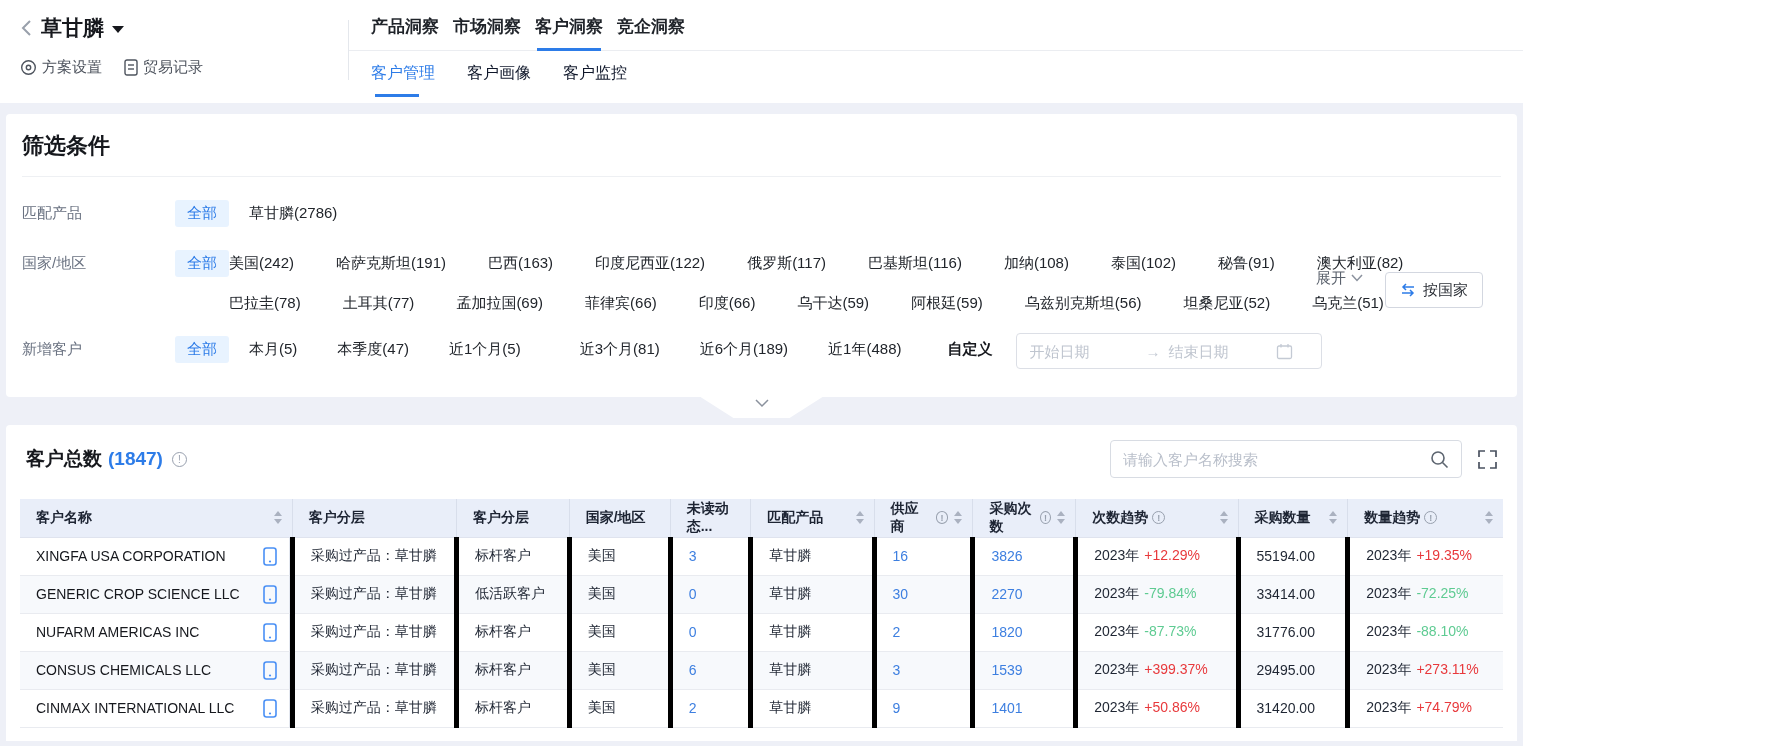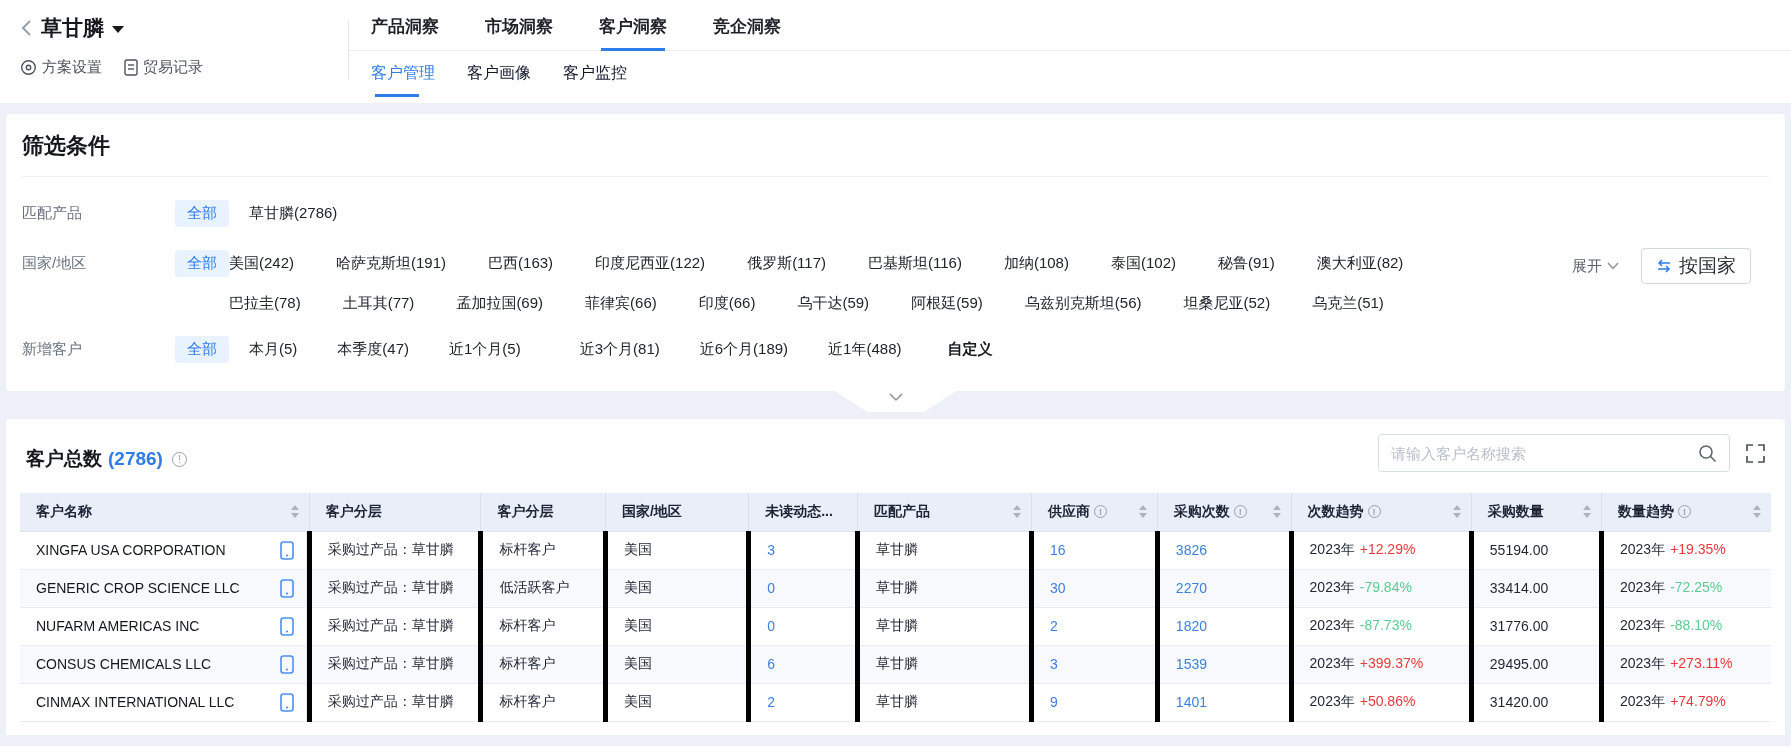--- a/index.html
+++ b/index.html
@@ -1,33 +1,33 @@
 <!DOCTYPE html>
 <html><head>
 <meta charset="utf-8">
 <style>
   * { margin:0; padding:0; box-sizing:border-box; }
   body { font-family:"Liberation Sans", sans-serif; }
-  .page { width:1791px; height:746px; overflow:hidden; position:relative;
+  .page { width:1523px; height:746px; overflow:hidden; position:relative;
           background:#eef0f7; font-family:"Liberation Sans", sans-serif; color:#1f2329; }
 
   
   .topbar { height:103px; background:#fff; position:relative; }
   .tb-left { position:absolute; left:20px; top:14px; }
   .title-line { display:flex; align-items:center; gap:8px; }
   .back-btn { display:inline-flex; align-items:center; cursor:pointer; }
   .page-title { font-size:21px; font-weight:700; color:#16181d; }
   .caret-down { width:0; height:0; border-left:6px solid transparent; border-right:6px solid transparent;
                 border-top:7px solid #16181d; margin-top:3px; cursor:pointer; }
   .tools-line { display:flex; align-items:center; gap:22px; margin-top:16px; }
   .tool { display:inline-flex; align-items:center; gap:5px; font-size:15px; color:#4e545e; cursor:pointer; }
   .tb-divider { position:absolute; left:348px; top:20px; height:60px; width:1px; background:#e4e7ec; }
 
   .tb-right { position:absolute; left:349px; right:0; top:0; }
-  .main-tabs { display:flex; gap:46px; padding:15px 0 0 22px; border-bottom:1px solid #ebedf1; }
+  .main-tabs { display:flex; gap:14px; padding:15px 0 0 22px; border-bottom:1px solid #ebedf1; }
   .main-tab { font-size:17px; font-weight:600; color:#1f2329; padding-bottom:12px; position:relative; cursor:pointer; }
   .main-tab.active::after { content:""; position:absolute; left:2px; right:2px; bottom:-1px; height:3px; background:#2d7ce8; }
   .sub-tabs { display:flex; gap:32px; padding:12px 0 0 22px; }
   .sub-tab { font-size:16px; color:#0f172a; padding-bottom:13px; position:relative; cursor:pointer; }
   .sub-tab.active { color:#2d7ce8; }
   .sub-tab.active::after { content:""; position:absolute; left:4px; width:44px; bottom:0; height:3px; background:#2d7ce8; }
 
   
   .card { background:#fff; margin:0 6px; border-radius:4px; }
 
@@ -37,36 +37,36 @@
   .filter-divider { height:1px; background:#eef0f3; margin:15px 16px 0; }
   .filter-row { display:flex; align-items:flex-start; padding:23px 16px 0; position:relative; }
   .row-label { flex:0 0 153px; font-size:15px; color:#697180; padding-top:4px; }
   .chip { background:#e8f3ff; color:#2d7ce8; font-size:15px; padding:4px 12px; border-radius:3px; cursor:pointer; flex:0 0 auto; }
   .row-items { display:flex; flex-wrap:nowrap; margin-left:20px; padding-top:4px; }
   .f-item { font-size:15px; color:#21252b; margin-right:42px; white-space:nowrap; cursor:pointer; }
   .country-lines { display:flex; flex-direction:column; gap:17px; max-width:1360px; }
   .country-lines .row-items { margin-left:0; }
   .country-controls { position:absolute; right:34px; top:21px; display:flex; align-items:center; gap:22px; }
   .expand-link { display:inline-flex; align-items:center; gap:5px; font-size:15px; color:#5a616c; cursor:pointer; }
-  .by-country-btn { display:inline-flex; align-items:center; gap:7px; font-size:19px; color:#2b2f36;
+  .by-country-btn { display:inline-flex; align-items:center; gap:7px; font-size:15px; color:#2b2f36;
                     background:#fff; border:1px solid #d3d7e0; border-radius:4px; height:36px; padding:0 14px; cursor:pointer;
-                    font-family:"Liberation Sans", sans-serif; }
+                    font-family:"Liberation Sans", sans-serif;margin-top:24px; }
   .custom-label { font-size:15px; font-weight:600; color:#16181d; margin:4px 24px 0 6px; cursor:pointer; white-space:nowrap; }
   .date-range { display:flex; align-items:center; border:1px solid #dcdfe6; border-radius:4px; height:36px;
                 width:306px; padding:0 12px; margin-top:-3px; background:#fff; cursor:pointer; }
   .date-input { border:none; outline:none; width:108px; font-size:15px; color:#2b2f36; font-family:"Liberation Sans", sans-serif; }
   .date-input::placeholder { color:#bfc5cf; }
   .date-arrow { color:#c4cad4; font-size:15px; margin:0 8px; }
   .collapse-notch { position:absolute; left:50%; bottom:-21px; transform:translateX(-50%); width:122px; height:21px;
                     background:#fff; clip-path:polygon(0 0,100% 0,73% 100%,27% 100%);
                     display:flex; justify-content:center; padding-top:2px; cursor:pointer; }
 
   
   .table-card { margin-top:28px; border-radius:4px 4px 0 0; padding:15px 14px 0; height:316px; overflow:hidden; }
-  .table-topbar { display:flex; align-items:flex-end; justify-content:space-between; padding:0 6px 0 6px;gap:20px; }
+  .table-topbar { display:flex; align-items:center; justify-content:space-between; padding:0 6px 0 6px;gap:20px; }
   .total-wrap { display:flex; align-items:center; gap:6px; }
   .total-label { font-size:19px; font-weight:700; color:#16181d; }
   .total-value { font-size:19px; font-weight:700; color:#2d7ce8; }
   .info-ic { width:15px; height:15px; border:1px solid #98a0ae; border-radius:50%; color:#98a0ae;
              font-size:10px; font-style:normal; display:inline-flex; align-items:center; justify-content:center; margin-left:3px; }
   .top-actions { display:flex; align-items:center; gap:16px; }
   .search-box { display:flex; align-items:center; border:1px solid #d8dce3; border-radius:4px; height:38px; width:352px; padding:0 12px; }
   .search-box input { border:none; outline:none; flex:1; font-size:15px; color:#2b2f36; font-family:"Liberation Sans", sans-serif; }
   .search-box input::placeholder { color:#b9bfca; }
   .expand-btn { display:inline-flex; cursor:pointer; }
@@ -209,34 +209,44 @@
       <span class="chip">全部</span>
       <div class="row-items" id="periodItems">
           <span class="f-item" style="margin-right: 40px;">本月(5)</span>
           <span class="f-item" style="margin-right: 40px;">本季度(47)</span>
           <span class="f-item" style="margin-right: 59px;">近1个月(5)</span>
           <span class="f-item" style="margin-right: 40px;">近3个月(81)</span>
           <span class="f-item" style="margin-right: 40px;">近6个月(189)</span>
           <span class="f-item" style="margin-right: 40px;">近1年(488)</span>
         </div>
       <span class="custom-label">自定义</span>
+      <div class="date-range">
+        <input class="date-input" placeholder="开始日期" style="">
+        <span class="date-arrow">→</span>
+        <input class="date-input" placeholder="结束日期" style="">
+        <svg width="17" height="17" viewBox="0 0 17 17">
+          <rect x="1.5" y="3" width="14" height="12.5" rx="1.5" fill="none" stroke="#c4cad4" stroke-width="1.3"></rect>
+          <line x1="5" y1="1" x2="5" y2="4.5" stroke="#c4cad4" stroke-width="1.3"></line>
+          <line x1="12" y1="1" x2="12" y2="4.5" stroke="#c4cad4" stroke-width="1.3"></line>
+        </svg>
+      </div>
     </div>
 
     <div class="collapse-notch">
       <svg width="14" height="9" viewBox="0 0 14 9">
           <polyline points="1,1 7,7 13,1" fill="none" stroke="#8a919d" stroke-width="1.5"></polyline>
         </svg>
     </div>
   </section>
 
   <section class="card table-card">
     <div class="table-topbar">
       <div class="total-wrap">
         <span class="total-label">客户总数</span>
-        <span class="total-value">(2786)</span>
+        <span class="total-value">(1847)</span>
         <i class="info-ic">!</i>
       </div>
       <div class="top-actions">
         <div class="search-box">
           <input placeholder="请输入客户名称搜索" style="">
           <svg width="19" height="19" viewBox="0 0 19 19">
             <circle cx="8" cy="8" r="6" fill="none" stroke="#5d6570" stroke-width="1.6"></circle>
             <line x1="12.5" y1="12.5" x2="17.5" y2="17.5" stroke="#5d6570" stroke-width="1.6"></line>
           </svg>
         </div>

